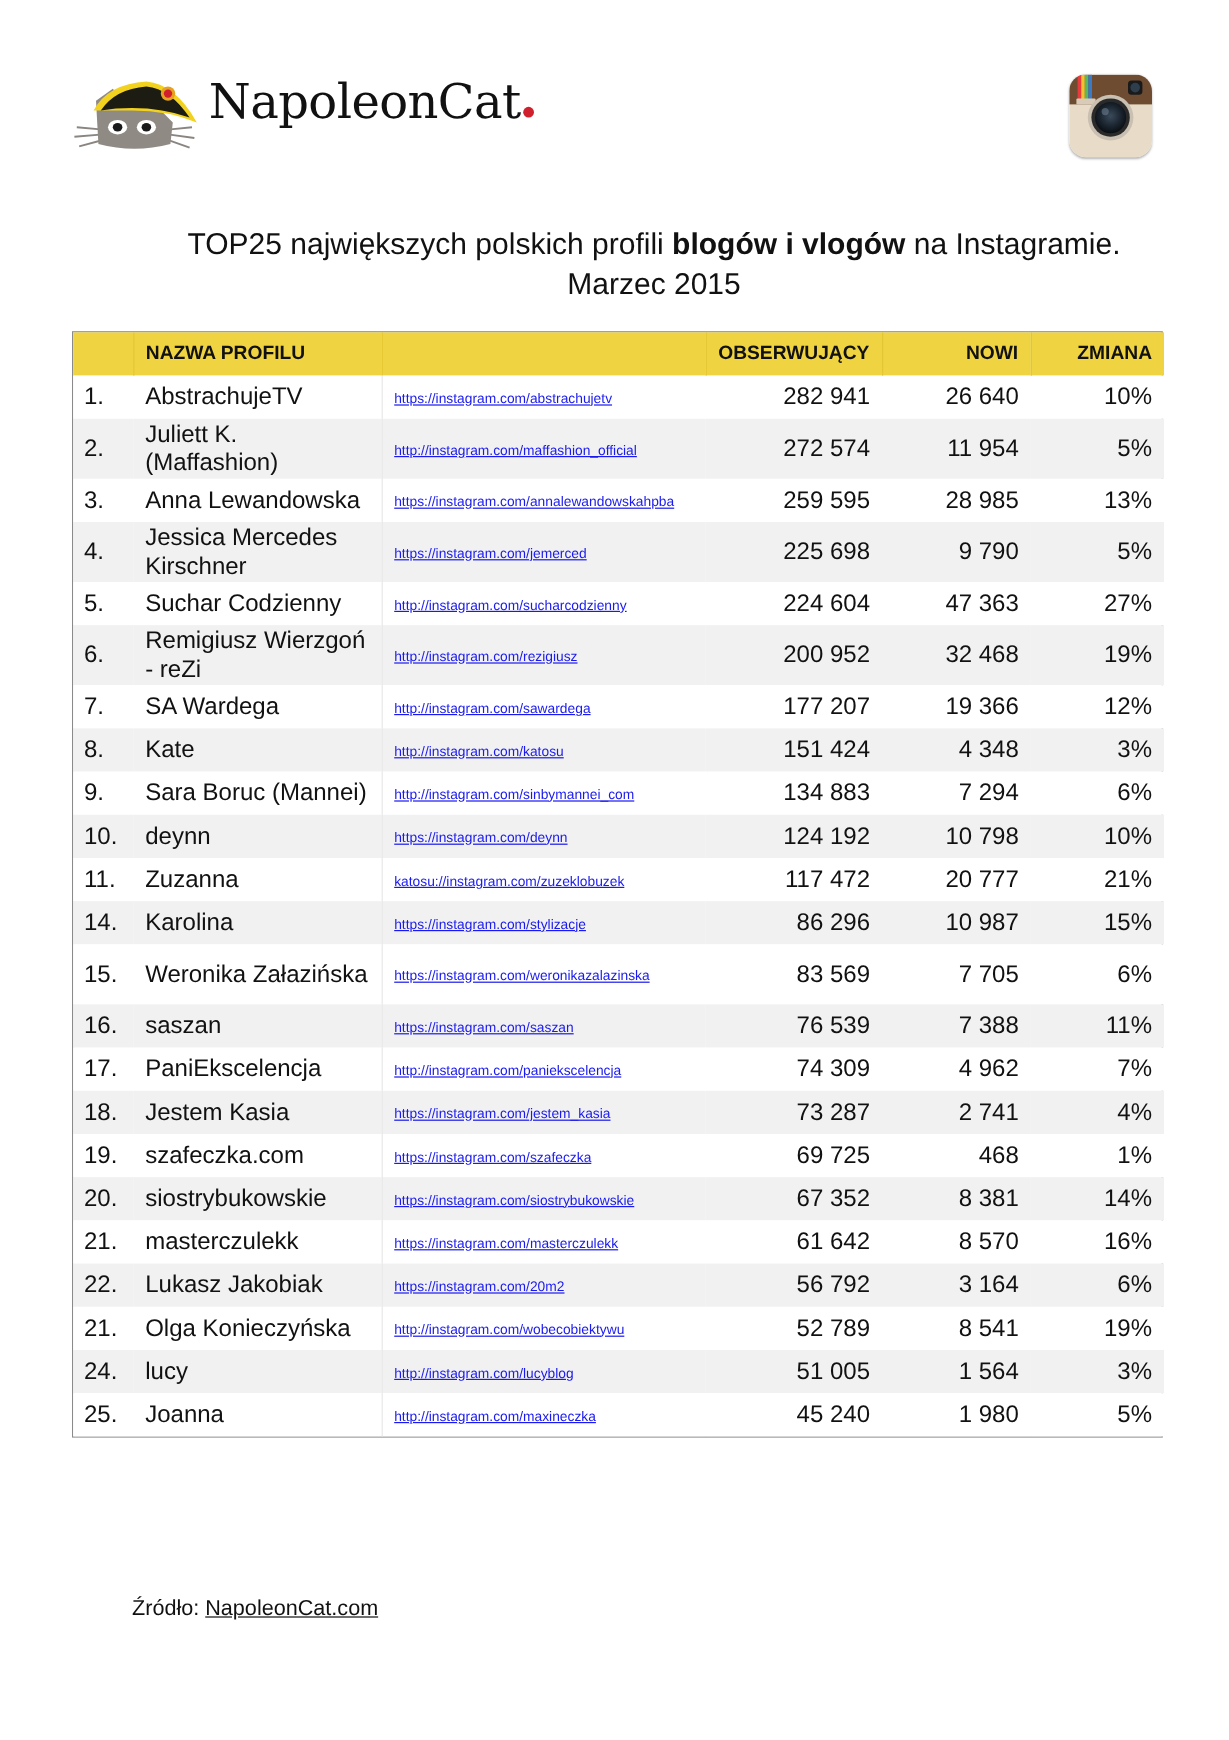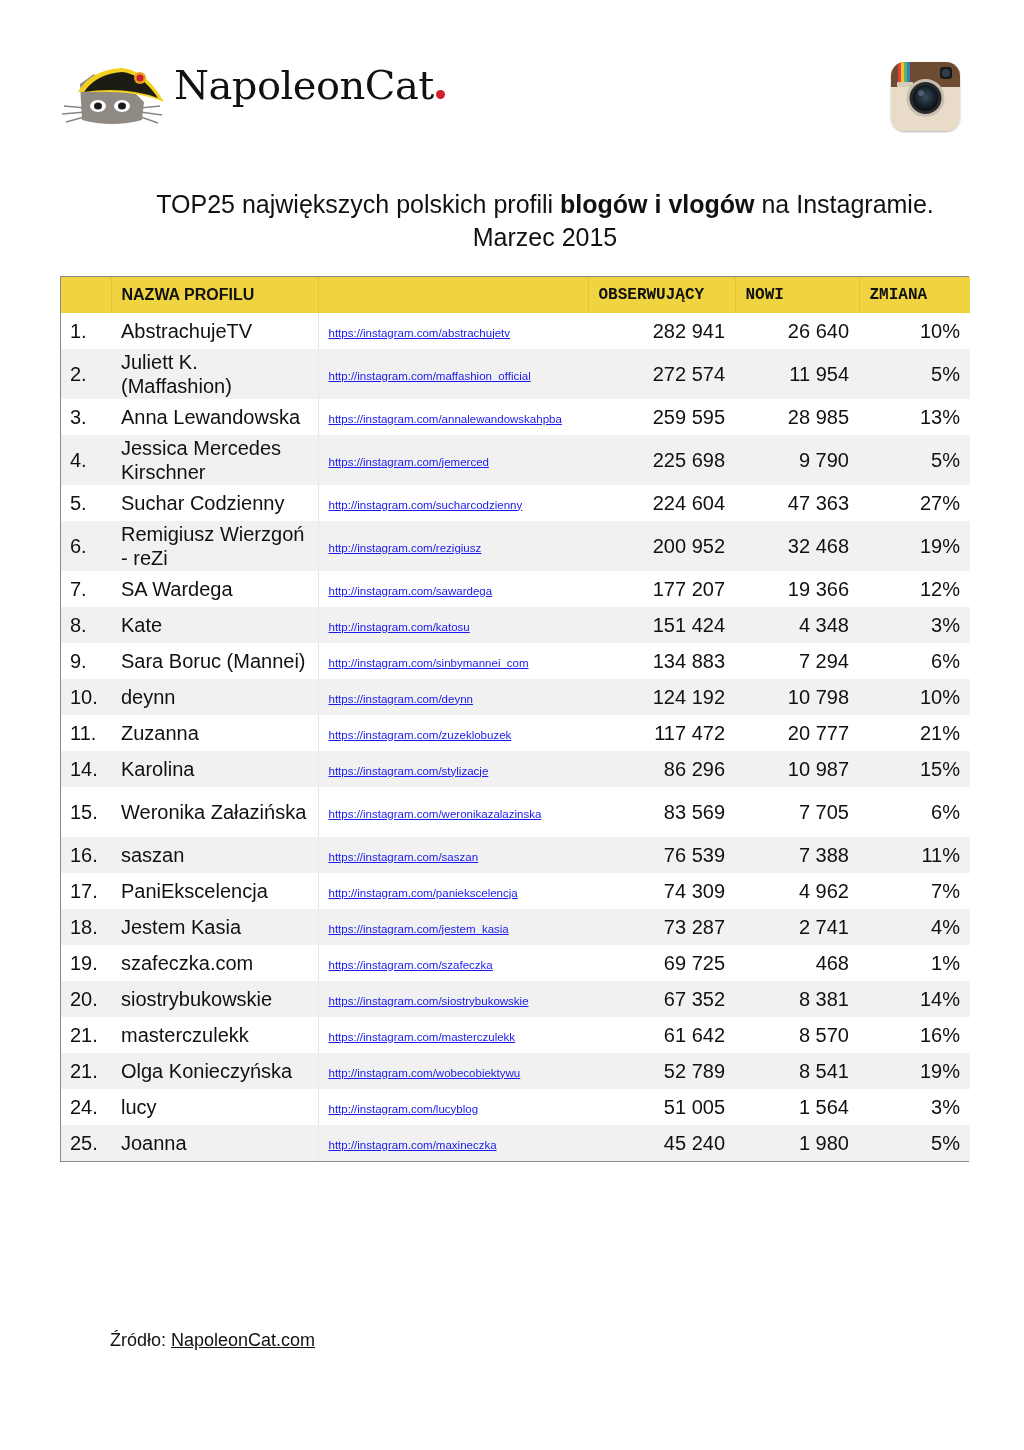--- a/index.html
+++ b/index.html
@@ -13,21 +13,21 @@
 
     .ig-icon { position: absolute; left: 891px; top: 62px; width: 69px; height: 69px; border-radius: 14px; overflow: hidden; box-shadow: 0 1px 2px rgba(0,0,0,0.3); }
 
     .title { position: absolute; left: 60px; top: 188px; width: 970px; text-align: center; font-size: 25px; line-height: 33px; color: #111; }
     .title b { font-weight: bold; }
 
     .table-wrap { position: absolute; left: 60px; top: 276px; width: 909px; border: 1px solid #8a8a8a; }
     table { width: 100%; border-collapse: collapse; table-layout: fixed; }
     thead tr { background: #f0d340; height: 36px; border-radius: 10px; }
     th { font-size: 16px; font-weight: bold; color: #111; text-align: left; padding: 0 10px; border-right: 1px solid #e4c534; }
-    th.num { text-align: left; font-family: Liberation Mono, monospace; }
+    th.num { text-align: right; }
     th:last-child { border-right: none; }
     tbody tr { height: 36px; }
     tbody tr.tall { height: 50px; }
     tbody tr:nth-child(odd) { background: #ffffff; }
     tbody tr:nth-child(even) { background: #f1f1f1; }
     td { font-size: 20px; color: #111; padding: 0 10px; vertical-align: middle; line-height: 24px; }
     td.rank { padding-left: 9px; }
     td.name { border-right: 1px solid #e8e8e8; }
     td.url a { font-size: 11.5px; color: #1a1aee; text-decoration: underline; }
     td.num { text-align: right; }
@@ -194,21 +194,21 @@
           <td class="rank">10.</td>
           <td class="name">deynn</td>
           <td class="url"><a>https://instagram.com/deynn</a></td>
           <td class="num">124 192</td>
           <td class="num">10 798</td>
           <td class="num change">10%</td>
         </tr>
         <tr>
           <td class="rank">11.</td>
           <td class="name">Zuzanna</td>
-          <td class="url"><a>https://instagram.com/zuzeklobuzek</a></td>
+          <td class="url"><a>katosu://instagram.com/zuzeklobuzek</a></td>
           <td class="num">117 472</td>
           <td class="num">20 777</td>
           <td class="num change">21%</td>
         </tr>
         <tr>
           <td class="rank">14.</td>
           <td class="name">Karolina</td>
           <td class="url"><a>https://instagram.com/stylizacje</a></td>
           <td class="num">86 296</td>
           <td class="num">10 987</td>
@@ -264,20 +264,28 @@
         </tr>
         <tr>
           <td class="rank">21.</td>
           <td class="name">masterczulekk</td>
           <td class="url"><a>https://instagram.com/masterczulekk</a></td>
           <td class="num">61 642</td>
           <td class="num">8 570</td>
           <td class="num change">16%</td>
         </tr>
         <tr>
+          <td class="rank">22.</td>
+          <td class="name">Lukasz Jakobiak</td>
+          <td class="url"><a>https://instagram.com/20m2</a></td>
+          <td class="num">56 792</td>
+          <td class="num">3 164</td>
+          <td class="num change">6%</td>
+        </tr>
+        <tr>
           <td class="rank">21.</td>
           <td class="name">Olga Konieczyńska</td>
           <td class="url"><a>http://instagram.com/wobecobiektywu</a></td>
           <td class="num">52 789</td>
           <td class="num">8 541</td>
           <td class="num change">19%</td>
         </tr>
         <tr>
           <td class="rank">24.</td>
           <td class="name">lucy</td>

